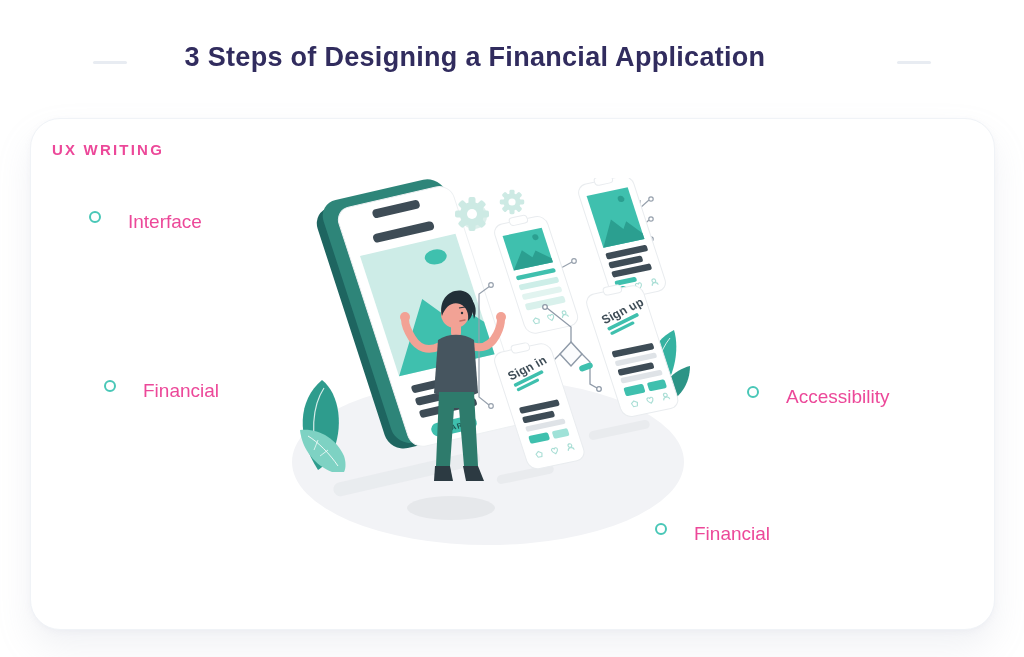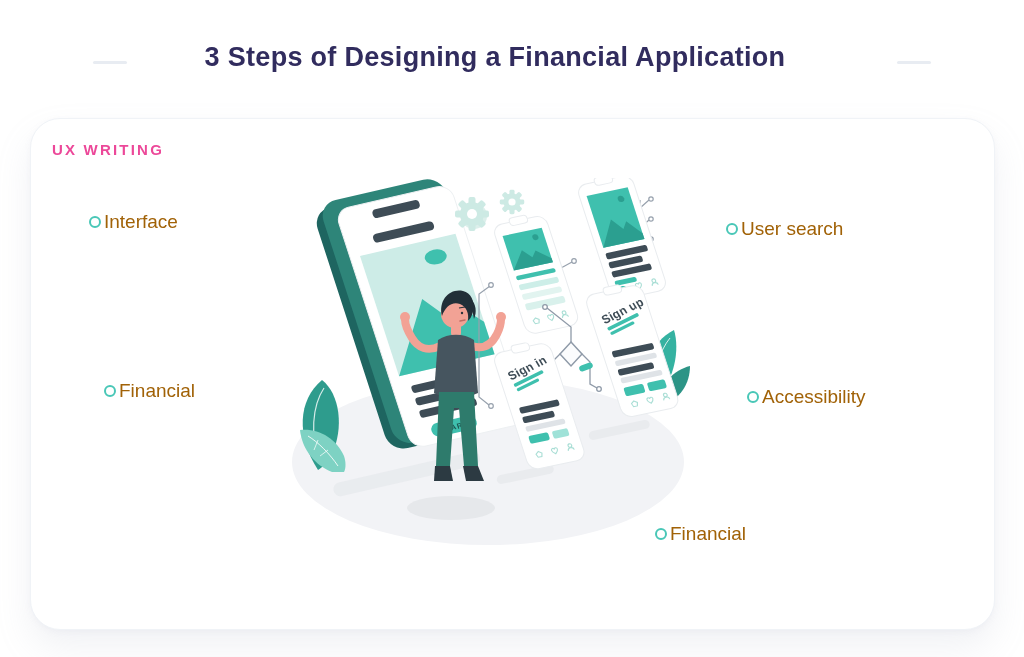--- a/index.html
+++ b/index.html
@@ -1,29 +1,29 @@
 <!DOCTYPE html>
 <html><head>
 <meta charset="utf-8">
 <style>
   html,body{margin:0;padding:0;background:#ffffff;}
   .stage{position:relative;width:1024px;height:657px;background:#ffffff;overflow:hidden;
          font-family:"Liberation Sans",sans-serif;}
   .page-title{position:absolute;left:0;top:42px;width:950px;text-align:center;
-              font-size:27px;font-weight:700;letter-spacing:.3px;color:#312c5e;padding-left:20px;}
+              font-size:27px;font-weight:700;letter-spacing:.3px;color:#312c5e;}
   .title-dash{position:absolute;top:61px;width:34px;height:3px;border-radius:2px;background:#e8ecf2;}
   .dash-left{left:93px;}
   .dash-right{left:897px;}
   .card{position:absolute;left:30px;top:118px;width:963px;height:510px;background:#ffffff;
         border:1px solid #f0f3f7;border-radius:30px;
         box-shadow:0 18px 35px rgba(160,170,190,.15),0 2px 6px rgba(160,170,190,.08);}
   .section-label{position:absolute;left:52px;top:141px;font-size:15px;font-weight:700;
                  letter-spacing:2.2px;color:#ec4899;}
-  .item{position:absolute;display:flex;align-items:center;gap:3px;
-        font-size:19px;font-weight:500;color:#a16207;}
+  .item{position:absolute;display:flex;align-items:flex-start;gap:27px;
+        font-size:19px;font-weight:500;color:#ec4899;}
   .dot{width:8px;height:8px;border:2.5px solid #49c7b7;border-radius:50%;background:#fff;flex:0 0 auto;}
   .illu{position:absolute;left:288px;top:178px;width:404px;height:372px;}
 </style>
 </head>
 <body>
 
 <div class="stage">
 
   <div class="page-title">3 Steps of Designing a Financial Application</div>
   <div class="title-dash dash-left"></div>
@@ -32,24 +32,20 @@
   <div class="card"></div>
   <div class="section-label">UX WRITING</div>
 
   <div class="item" style="left:89px;top:211px">
     <span class="dot"></span>
     <span>Interface</span>
   </div>
   <div class="item" style="left:104px;top:380px">
     <span class="dot"></span>
     <span>Financial</span>
-  </div>
-  <div class="item" style="left:726px;top:218px">
-    <span class="dot"></span>
-    <span>User search</span>
   </div>
   <div class="item" style="left:747px;top:386px">
     <span class="dot"></span>
     <span>Accessibility</span>
   </div>
   <div class="item" style="left:655px;top:523px">
     <span class="dot"></span>
     <span>Financial</span>
   </div>
 

